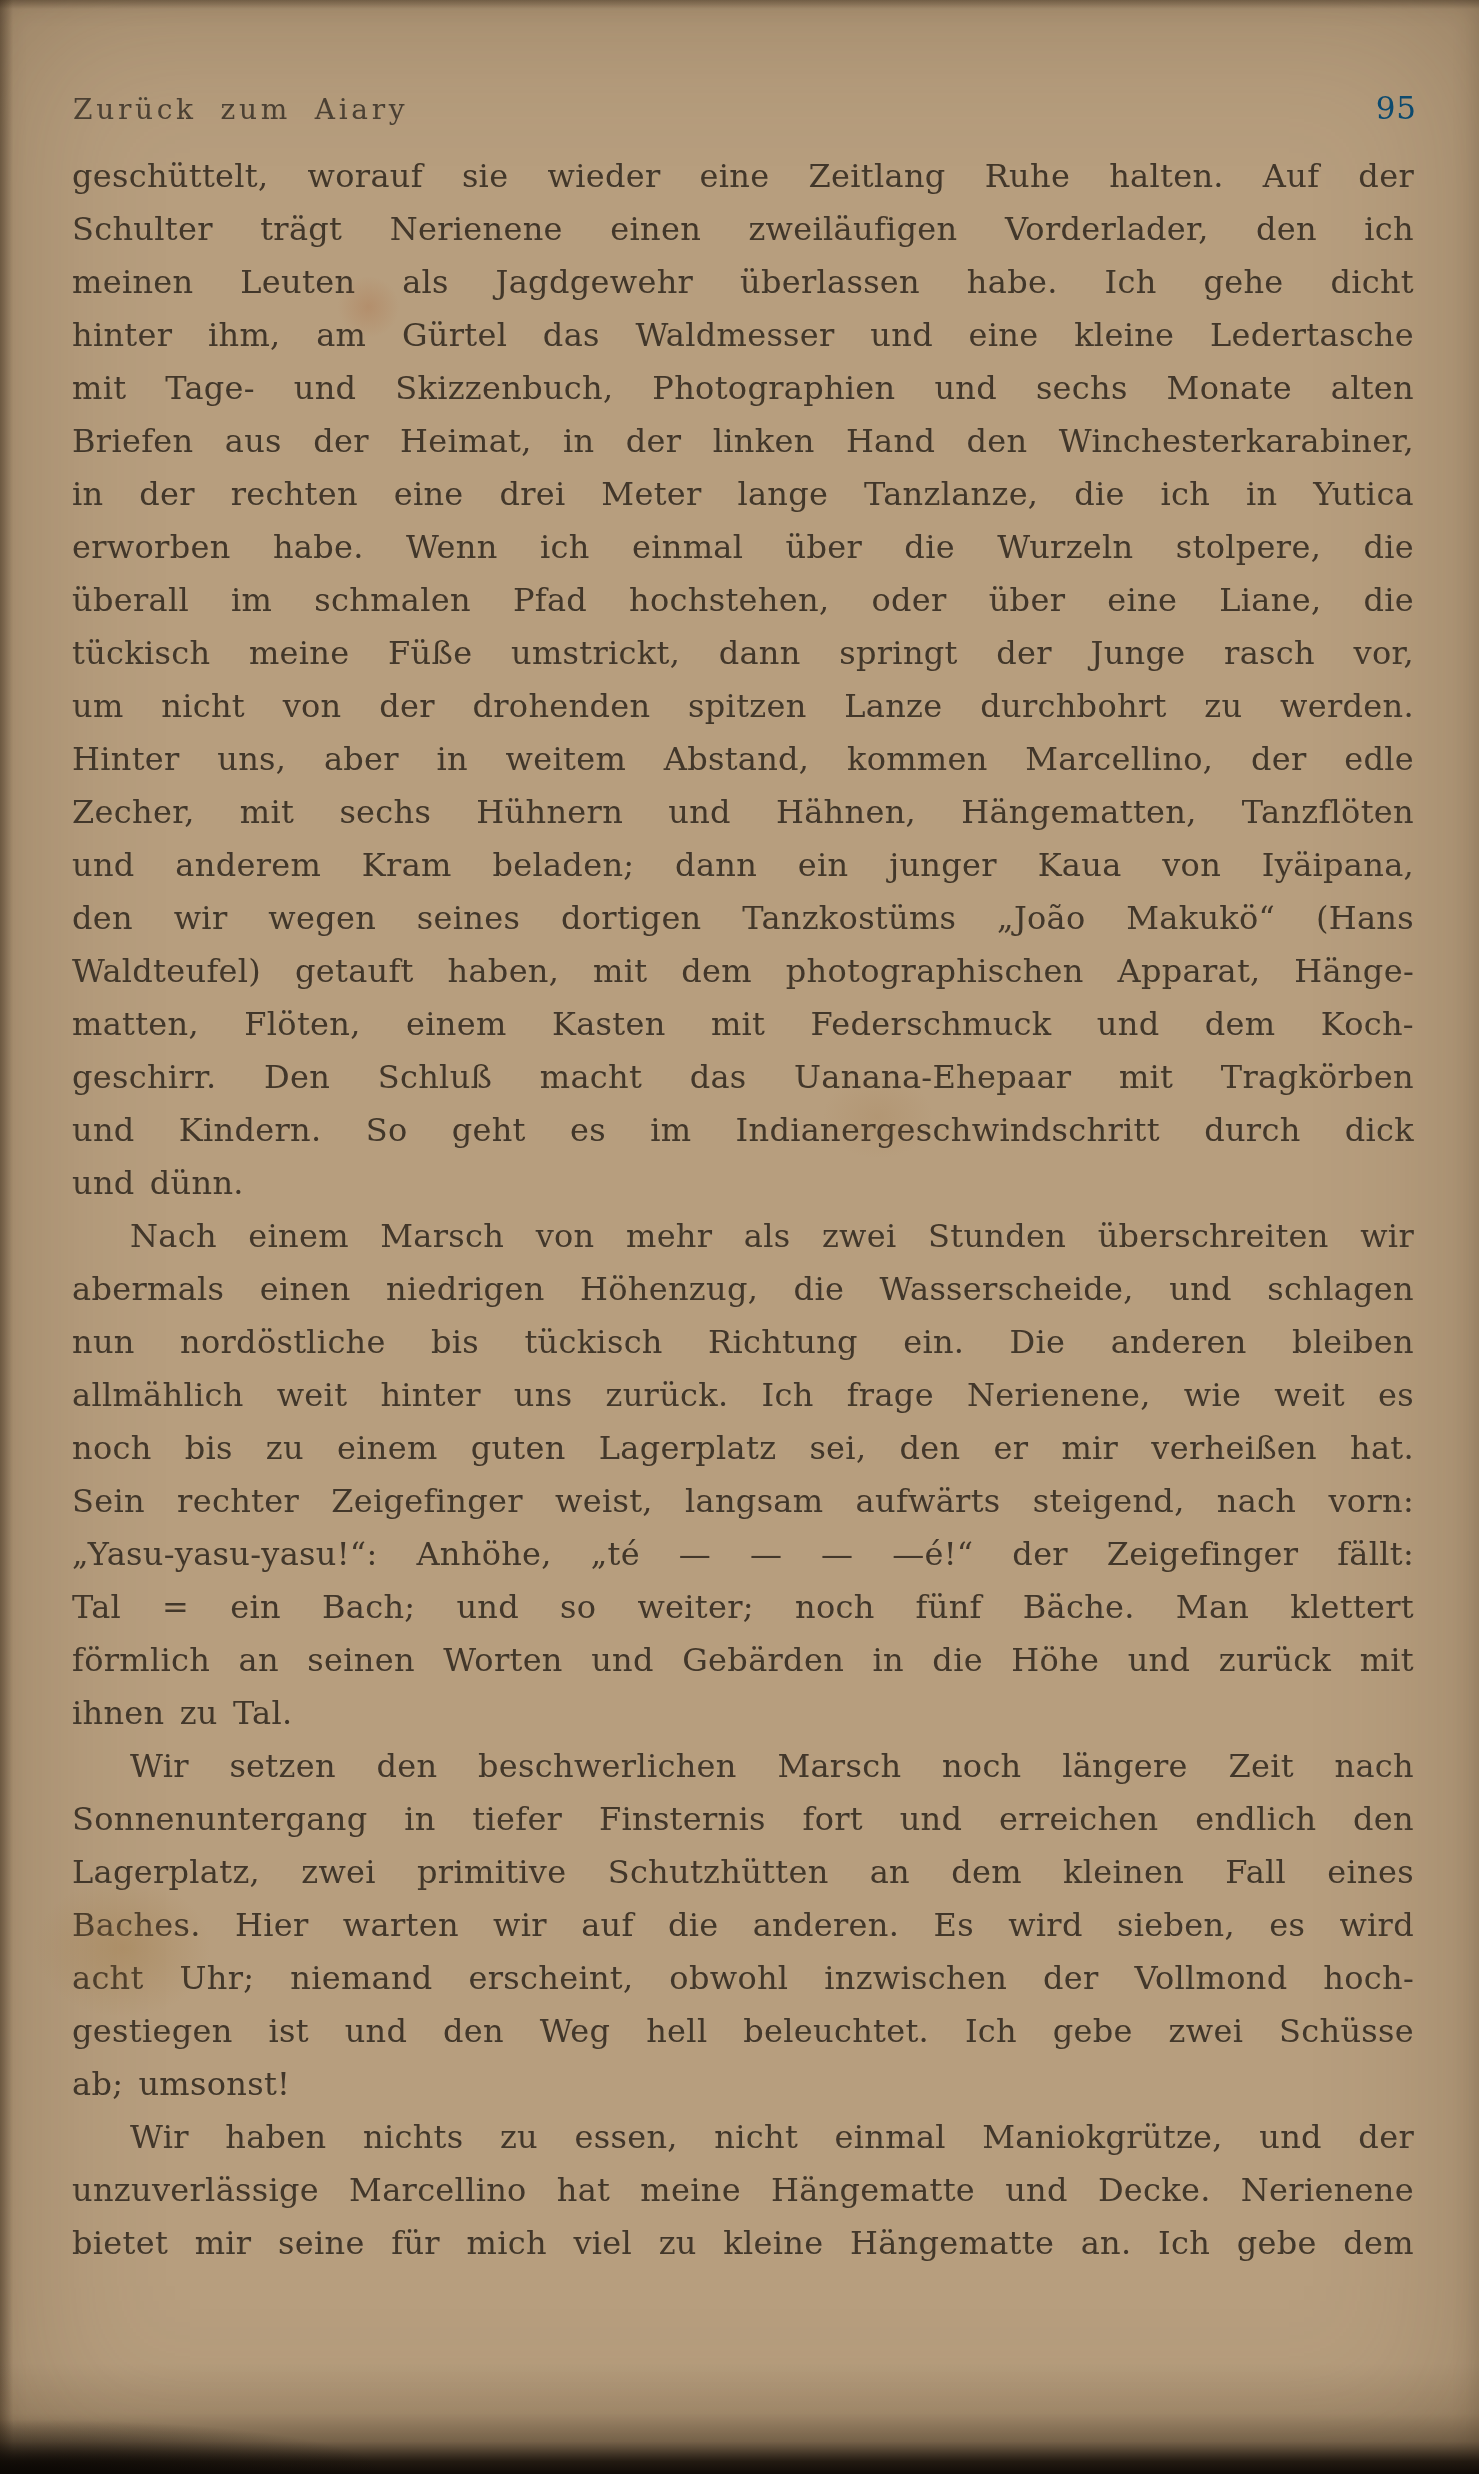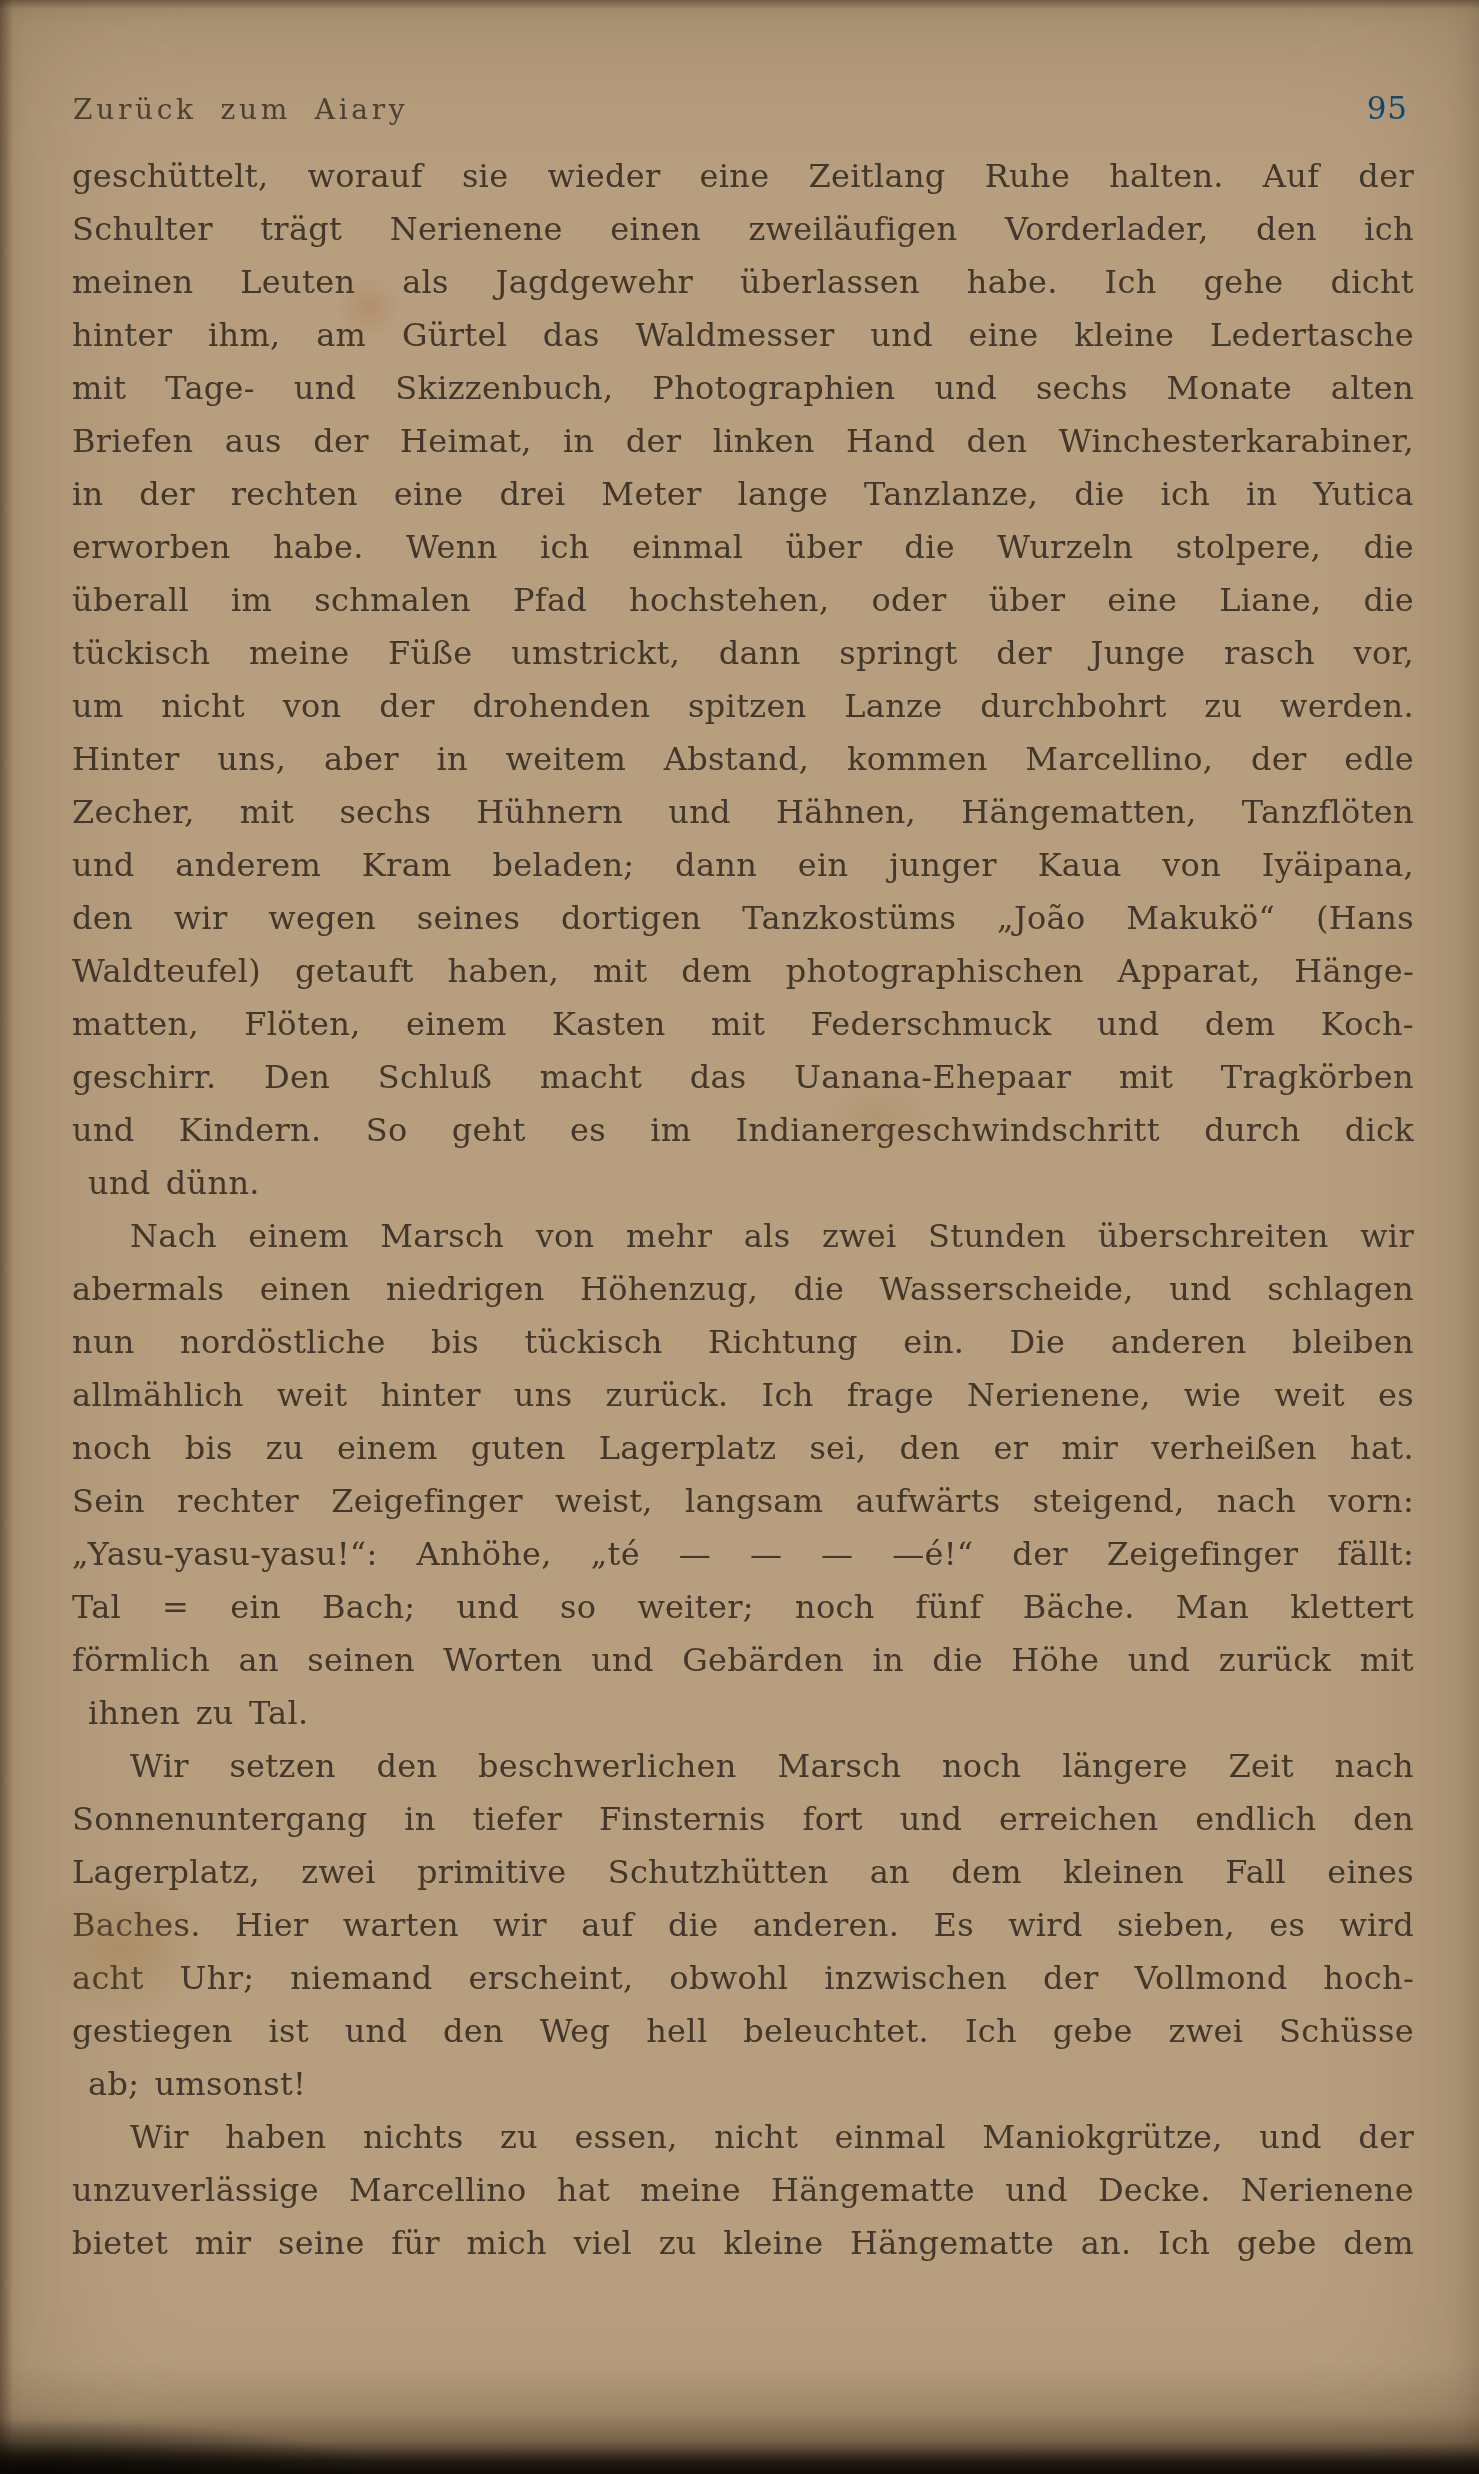--- a/index.html
+++ b/index.html
@@ -24,21 +24,21 @@
       inset 0 0 26px rgba(56,38,20,.24);
     font-family:"DejaVu Serif","Liberation Serif",serif;
     color:var(--ink,#42372a);
     text-rendering:optimizeLegibility;
   }
   
   .header{
     position:absolute;
     top:90px;
     left:73px;
-    right:71px;
+    right:62px;
     display:flex;
     justify-content:space-between;
     align-items:baseline;
   }
   .running-title{
     font-size:28px;
     letter-spacing:3.7px;
     word-spacing:11.2px;
     color:#4b4033;
   }
@@ -57,21 +57,21 @@
     line-height:53px;
     letter-spacing:0.3px;
   }
   .line{
     text-align:justify;
     text-align-last:justify;
     word-spacing:4.7px;
     white-space:normal;
   }
   .line.indent{ padding-left:58px; }
-  .line.end{ text-align-last:left;margin-left:16px; }
+  .line.end{ text-align-last:left; }
   
   .edge-bottom{
     position:absolute;
     left:0; right:0; bottom:0;
     height:112px;
     background:linear-gradient(to top,
       #0f0a06 0%,
       rgba(24,17,10,.92) 12%,
       rgba(52,38,22,.45) 30%,
       rgba(80,60,36,.18) 55%,

